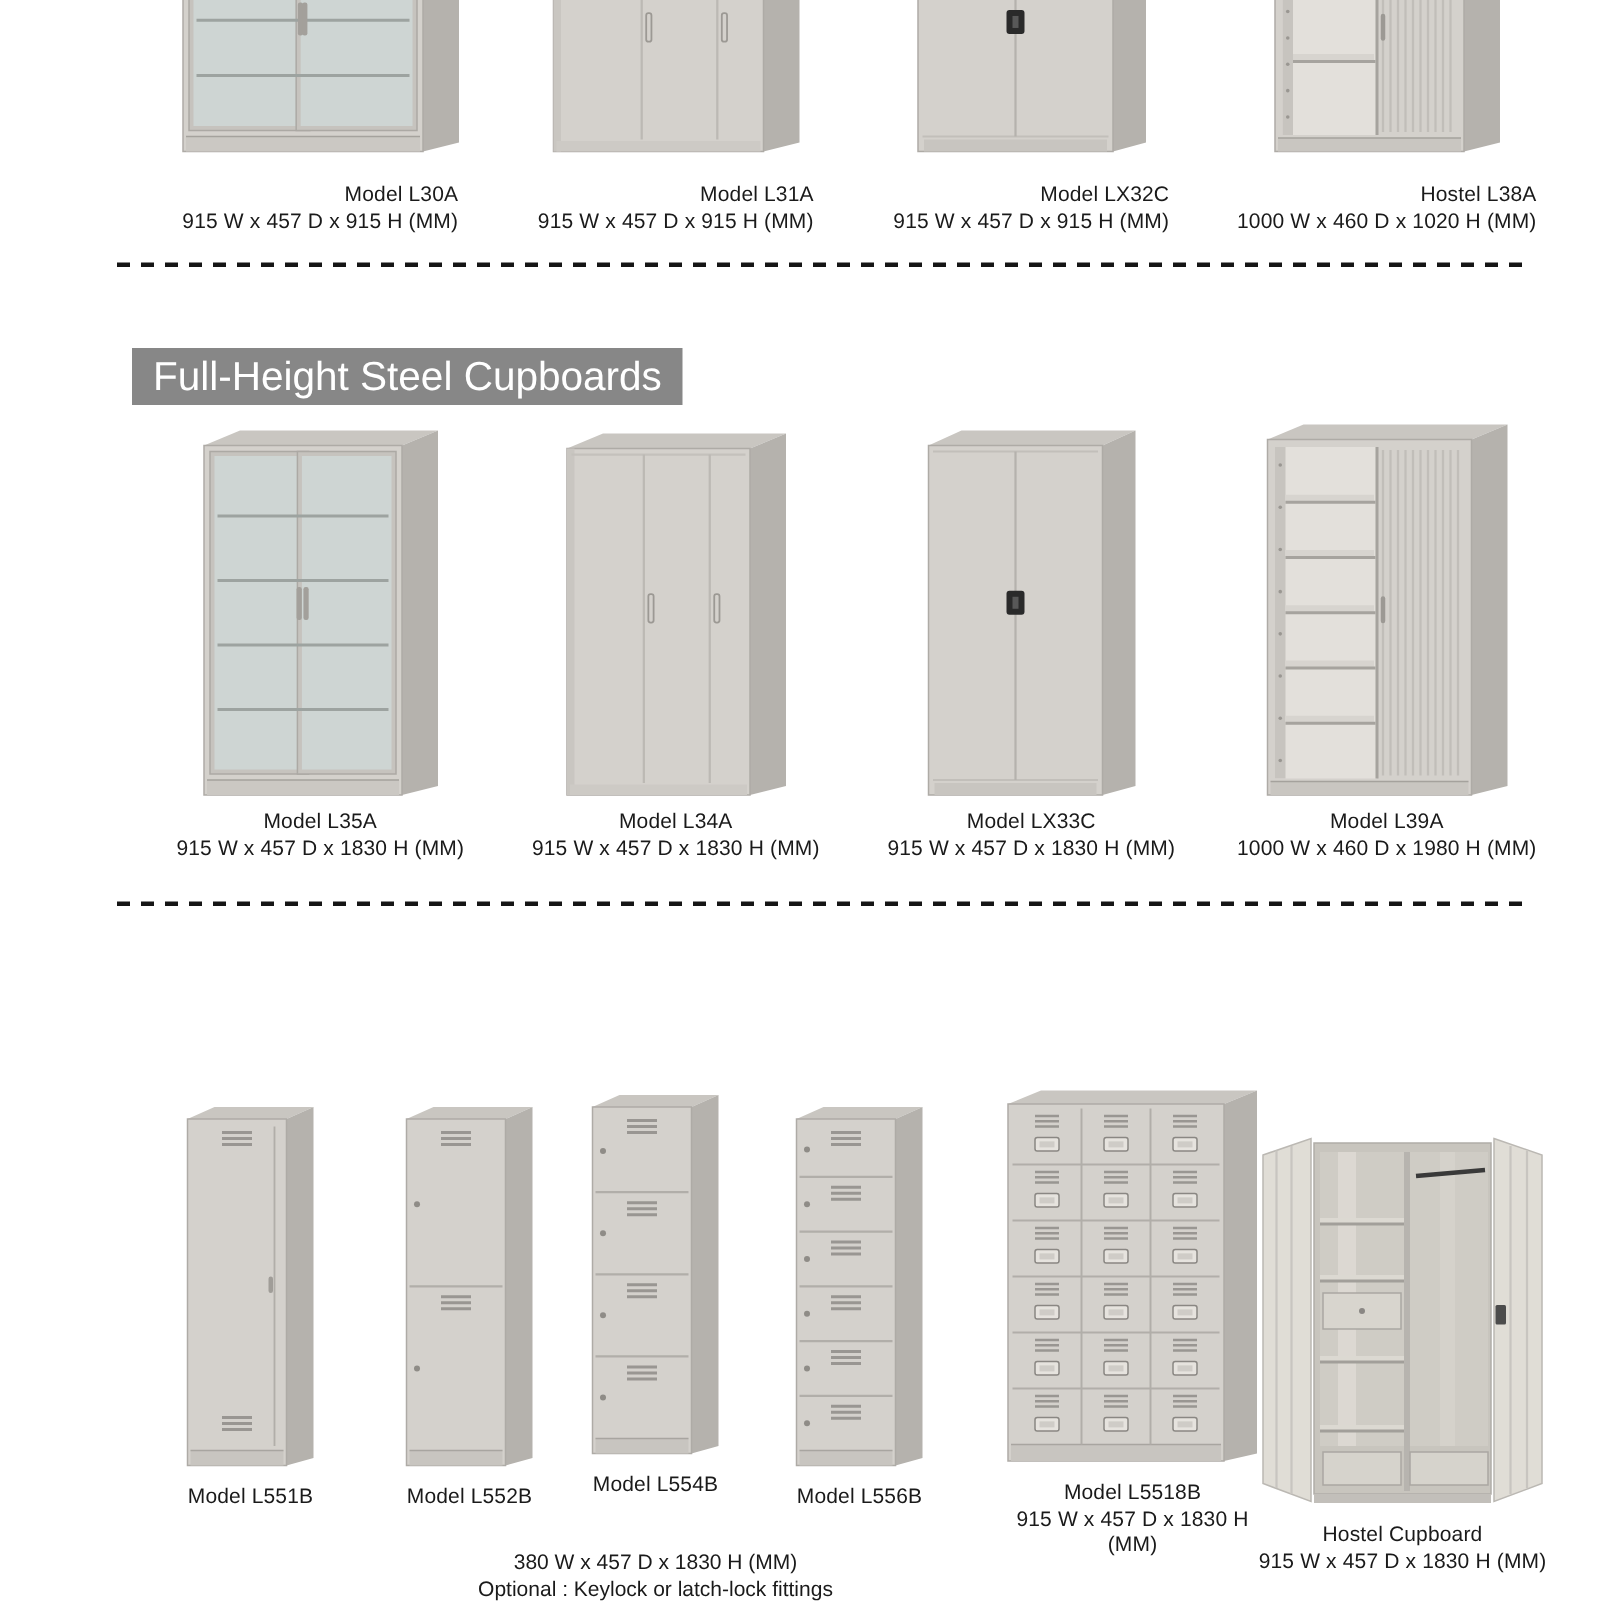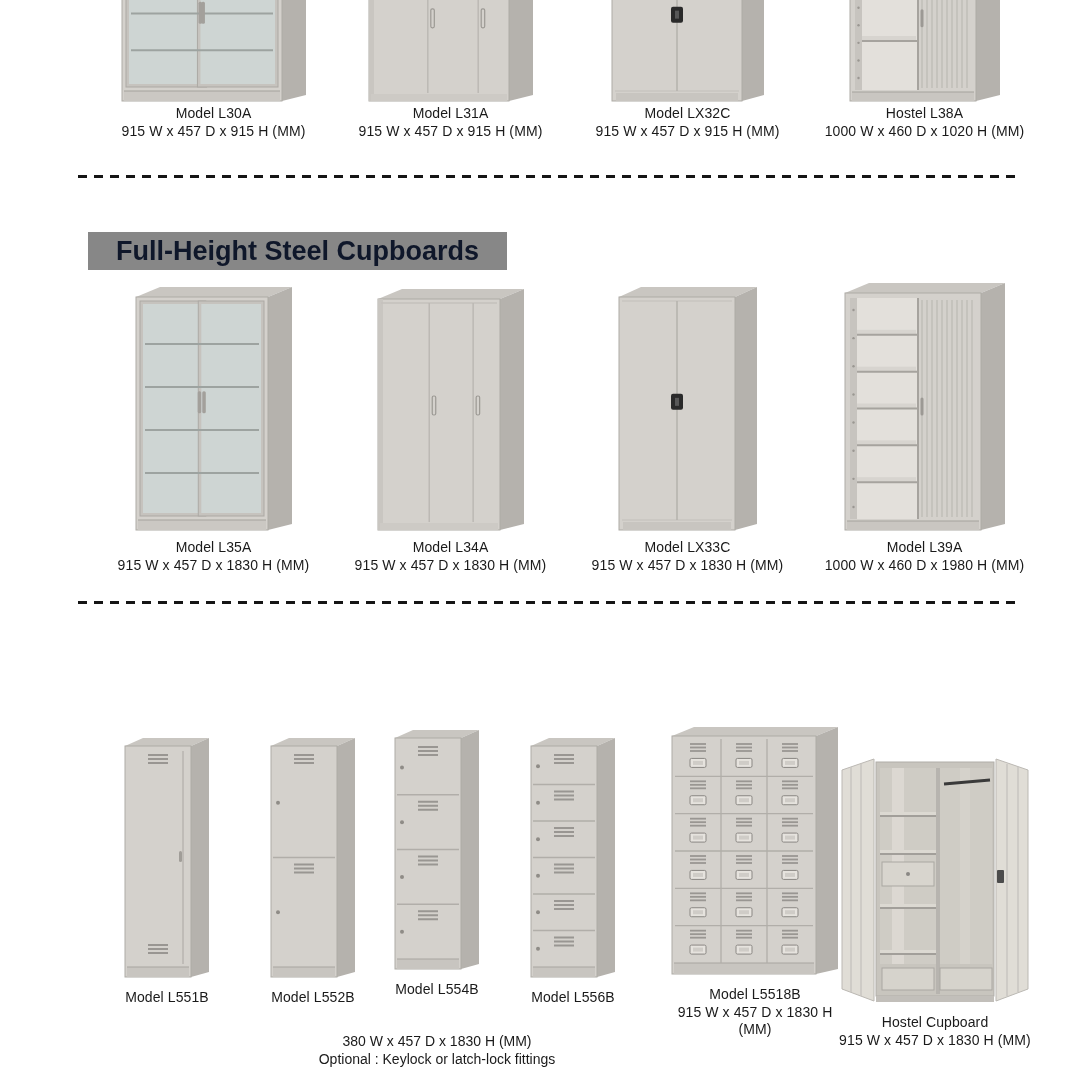--- a/index.html
+++ b/index.html
@@ -5,35 +5,35 @@
   html,body{margin:0;padding:0;background:#fff;}
   .page{position:relative;width:1080px;height:1080px;background:#fff;overflow:hidden;
         font-family:"Liberation Sans",sans-serif;color:#1a1a1a;}
   .row{position:absolute;display:grid;}
   #row1{left:95px;top:0;width:948px;grid-template-columns:repeat(4,237px);}
   #row2{left:95px;top:286px;width:948px;grid-template-columns:repeat(4,237px);}
   .cell{display:flex;flex-direction:column;align-items:center;}
   .imgwrap{display:flex;align-items:flex-end;justify-content:center;}
   #row1 .imgwrap{height:103px;overflow:hidden;}
   #row2 .imgwrap{height:246px;}
-  #row1 .labels{margin-top:2px;}
+  #row1 .labels{margin-top:18px;text-align:right;}
   #row2 .labels{margin-top:7px;}
   .labels{text-align:center;}
   .model,.dims{font-size:14px;line-height:17.5px;letter-spacing:.1px;}
   .c3{position:absolute;}
   .c3 .imgwrap{height:243px;}
   .c3 .labels{margin-top:10px;}
   .c3-0{left:107px;top:736px;width:120px;}
   .c3-1{left:253px;top:736px;width:120px;}
   .c3-2{left:377px;top:728px;width:120px;}
   .c3-3{left:513px;top:736px;width:120px;}
   .c3-4{left:670px;top:733px;width:170px;}
   .c3-5{left:835px;top:733px;width:200px;margin-top:28px;}
-  .sec-header{position:absolute;background:#878787;color:#0f172a;font-size:27px;
-              line-height:38px;padding:0 28px;white-space:nowrap;font-weight:bold;}
+  .sec-header{position:absolute;background:#878787;color:#ffffff;font-size:27px;
+              line-height:38px;padding:0 14px;white-space:nowrap;}
   #hdr2{left:88px;top:232px;}
   #hdr3{left:88px;top:652px;}
   .divider{position:absolute;left:78px;width:944px;height:3px;
            background:repeating-linear-gradient(90deg,#151515 0 9px,transparent 9px 16px);}
   #div1{top:175px;}
   #div2{top:601px;}
   .footnote{position:absolute;left:187px;top:1032px;width:500px;text-align:center;
             font-size:14px;line-height:18px;}
   svg{display:block;}
 </style>

